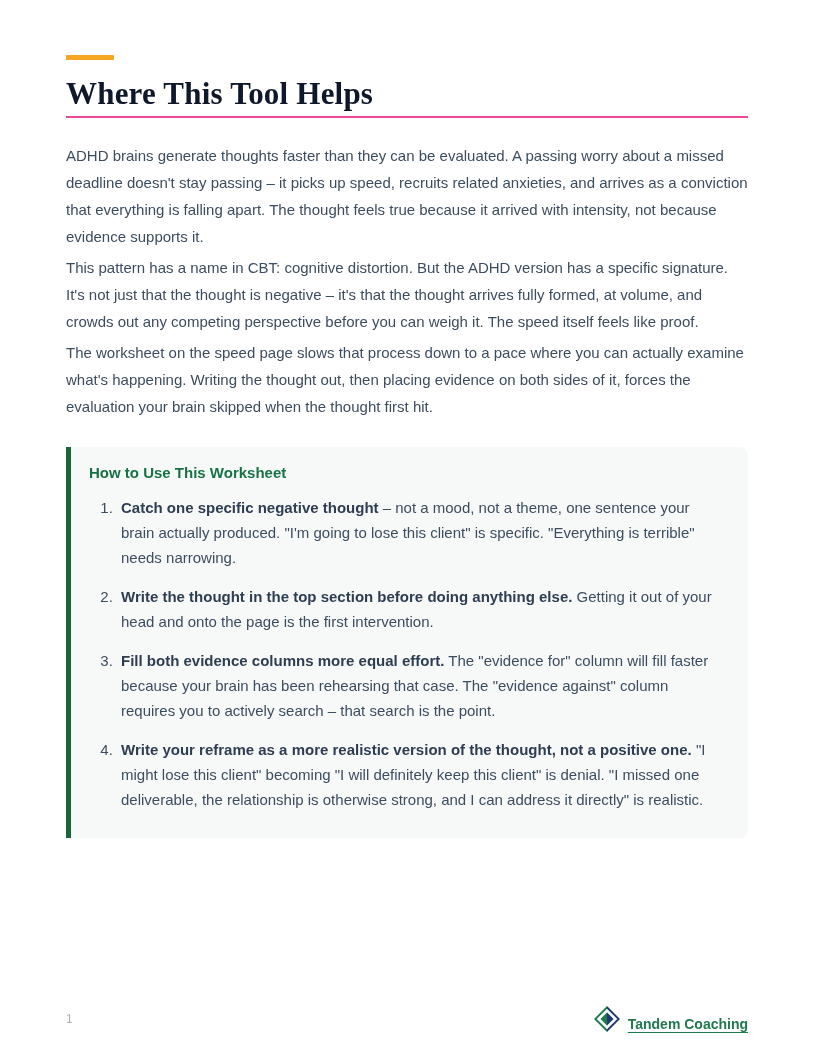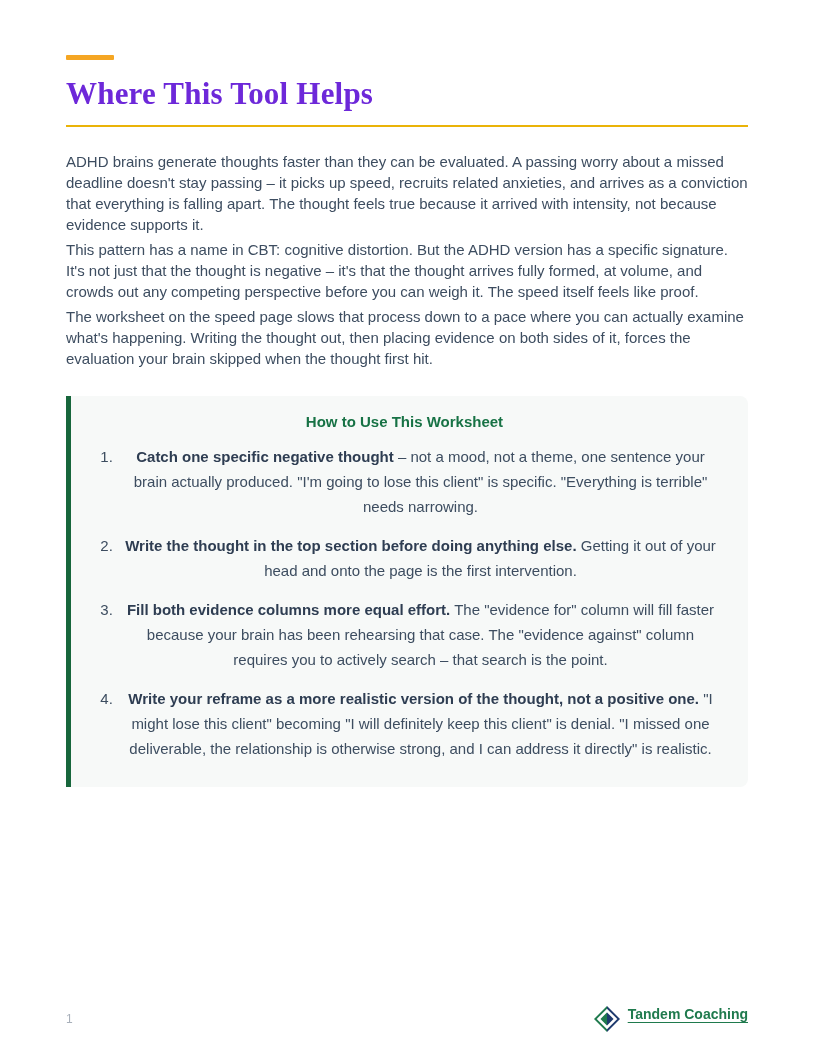--- a/index.html
+++ b/index.html
@@ -23,38 +23,37 @@
     height: 5px;
     background: #f5a623;
     border-radius: 1px;
   }
   h1.page-title {
     margin-top: 16px;
     font-family: "Liberation Serif", serif;
     font-weight: 700;
     font-size: 31px;
     letter-spacing: 0.2px;
-    color: #6d28d9;
-    padding-bottom: 13px;
-    border-bottom: 2px solid #eab308;
+    color: #0f172a;
+    padding-bottom: 4px;
+    border-bottom: 2px solid #ec4899;
   }
   .body-copy p {
     margin-top: 24px;
     font-size: 15px;
-    line-height: 21px;
+    line-height: 27px;
     color: #3d4d60;
   }
   .body-copy p + p { margin-top: 4px; }
   .callout {
     margin-top: 27px;
     background: #f7f9f8;
     border-left: 5px solid #17663c;
     border-radius: 0 8px 8px 0;
     padding: 17px 28px 26px 18px;
-    text-align: center;
   }
   .callout-title {
     font-size: 15px;
     font-weight: 700;
     color: #177245;
   }
   .callout ol {
     margin-top: 8px;
     padding-left: 28px;
     list-style: decimal;
@@ -78,21 +77,21 @@
     display: flex;
     justify-content: space-between;
     align-items: center;
   }
   .page-number {
     font-size: 12px;
     color: #a8b0ba;
   }
   .brand {
     display: flex;
-    align-items: flex-start;
+    align-items: flex-end;
     gap: 8px;
     text-decoration: none;
   }
   .brand-name {
     font-size: 14px;
     font-weight: 700;
     color: #1f7a4d;
     text-decoration: underline;
     text-underline-offset: 3px;
     text-decoration-thickness: 1px;

